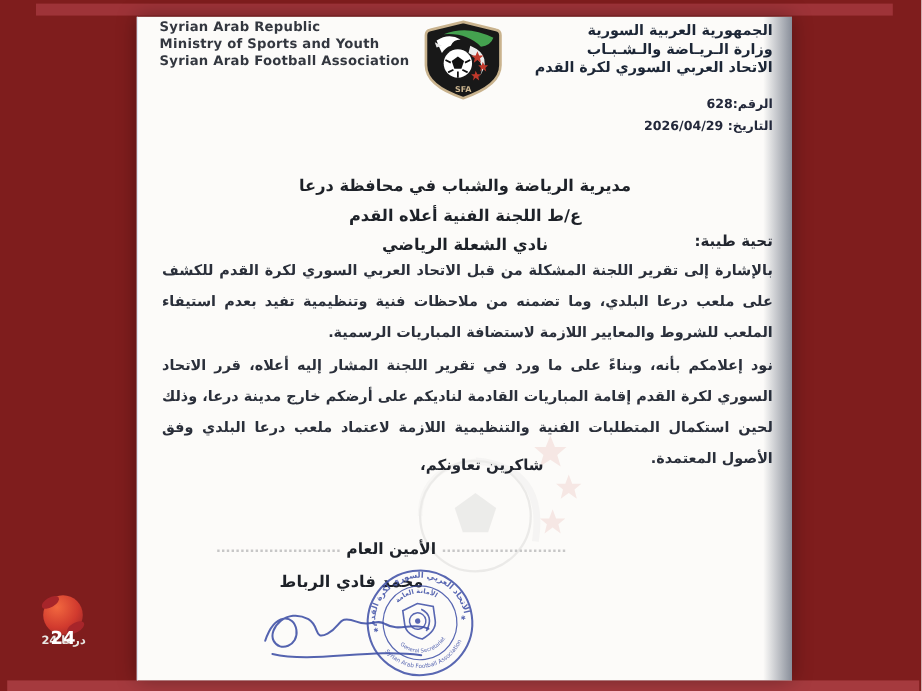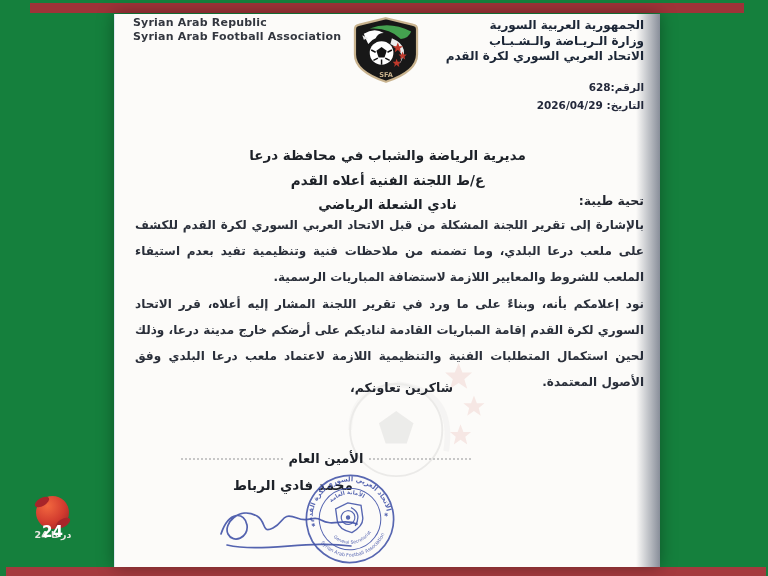--- a/index.html
+++ b/index.html
@@ -1,19 +1,19 @@
 <!DOCTYPE html>
 <html lang="ar"><head>
 <meta charset="utf-8">
 <style>
   * { margin:0; padding:0; box-sizing:border-box; }
   html,body { width:768px; height:576px; }
   body { font-family:"DejaVu Sans", sans-serif; }
 
-  .stage { position:relative; width:768px; height:576px; background:#15803d; overflow:hidden; }
+  .stage { position:relative; width:768px; height:576px; background:#7f1d1d; overflow:hidden; }
 
   .bar-top    { position:absolute; left:30px; right:24px; top:3px;  height:10px; background:#9e3338; }
   .bar-bottom { position:absolute; left:6px;  right:2px;  bottom:0; height:9px;  background:#a53a3e; }
 
   
   .page { position:absolute; left:114px; top:14px; width:546px; height:553px;
           background:#fcfbf9; border-left:1px solid #dfe7f2; overflow:hidden;
           box-shadow:0 0 16px rgba(0,0,0,.35); color:#262b36; }
   .page::after { content:""; position:absolute; top:0; bottom:0; right:0; width:24px;
           background:linear-gradient(to right, rgba(21,34,59,0), rgba(21,34,59,.5)); pointer-events:none; }
@@ -79,20 +79,21 @@
       <polygon points="95,78 113,91 106,112 84,112 77,91" fill="#777"></polygon>
       <path d="M95 50 q62 6 52 70" fill="none" stroke="#888" stroke-width="6" opacity=".5"></path>
       <path d="M47 98 q0 -42 48 -48" fill="none" stroke="#888" stroke-width="4" opacity=".4"></path>
       <polygon points="160,28 164,38 174,38 166,45 169,55 160,49 151,55 154,45 146,38 156,38" fill="#c0392b" opacity=".9"></polygon>
       <polygon points="176,62 179,70 187,70 181,75 183,83 176,78 169,83 171,75 165,70 173,70" fill="#c0392b" opacity=".9"></polygon>
       <polygon points="162,92 165,100 173,100 167,105 169,113 162,108 155,113 157,105 151,100 159,100" fill="#c0392b" opacity=".9"></polygon>
     </svg>
 
     <div class="hdr-en">
       <div>Syrian Arab Republic</div>
+      <div>Ministry of Sports and Youth</div>
       <div>Syrian Arab Football Association</div>
     </div>
 
     <svg class="crest" viewBox="0 0 100 92">
       <path d="M50 3 L87 12 Q92 13 92 18 L92 52 Q92 75 50 89 Q8 75 8 52 L8 18 Q8 13 13 12 Z" fill="#181818" stroke="#c9b38e" stroke-width="3"></path>
       <path d="M28 17 Q55 6 84 21 Q81 30 70 31 Q54 15 28 17 Z" fill="#44a24f"></path>
       <path d="M20 24 Q34 15 47 23 Q39 23 36 30 Q30 32 26 38 Q22 30 20 24 Z" fill="#ffffff"></path>
       <path d="M18 26 L26 30 L20 32 Z" fill="#e8e8e8"></path>
       <circle cx="44" cy="50" r="16" fill="#ffffff"></circle>
       <polygon points="44,42 51,47 48,56 40,56 37,47" fill="#111"></polygon>

